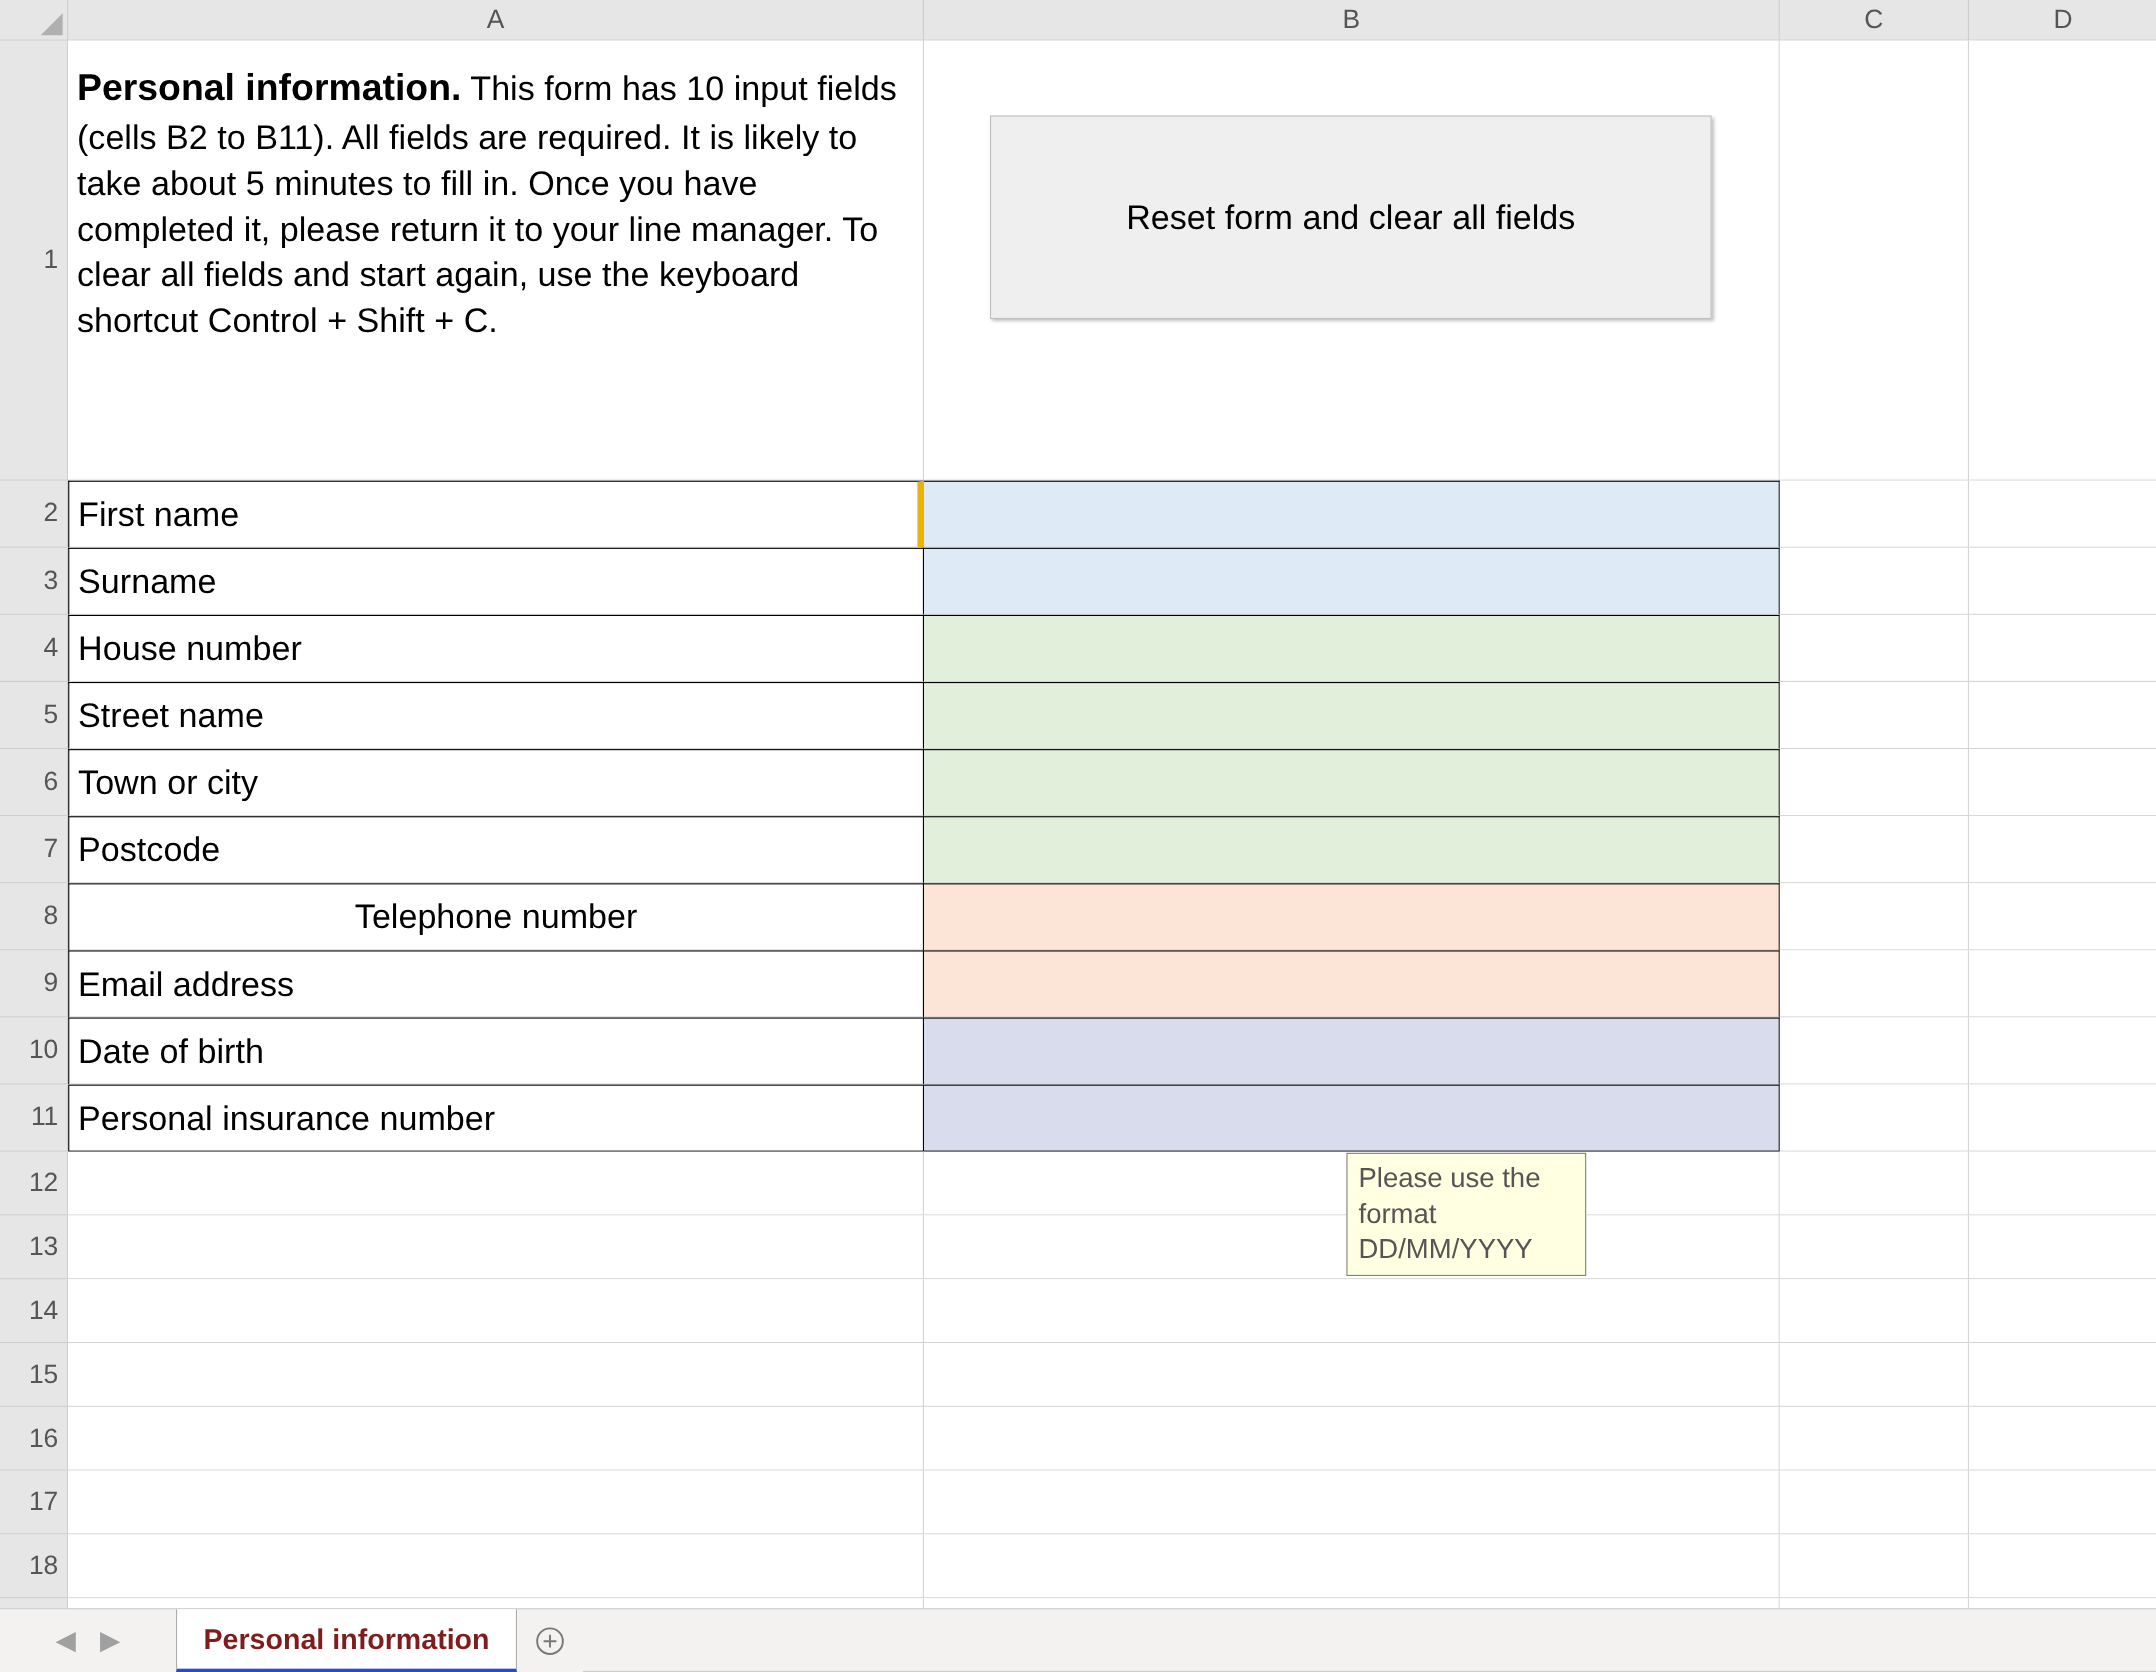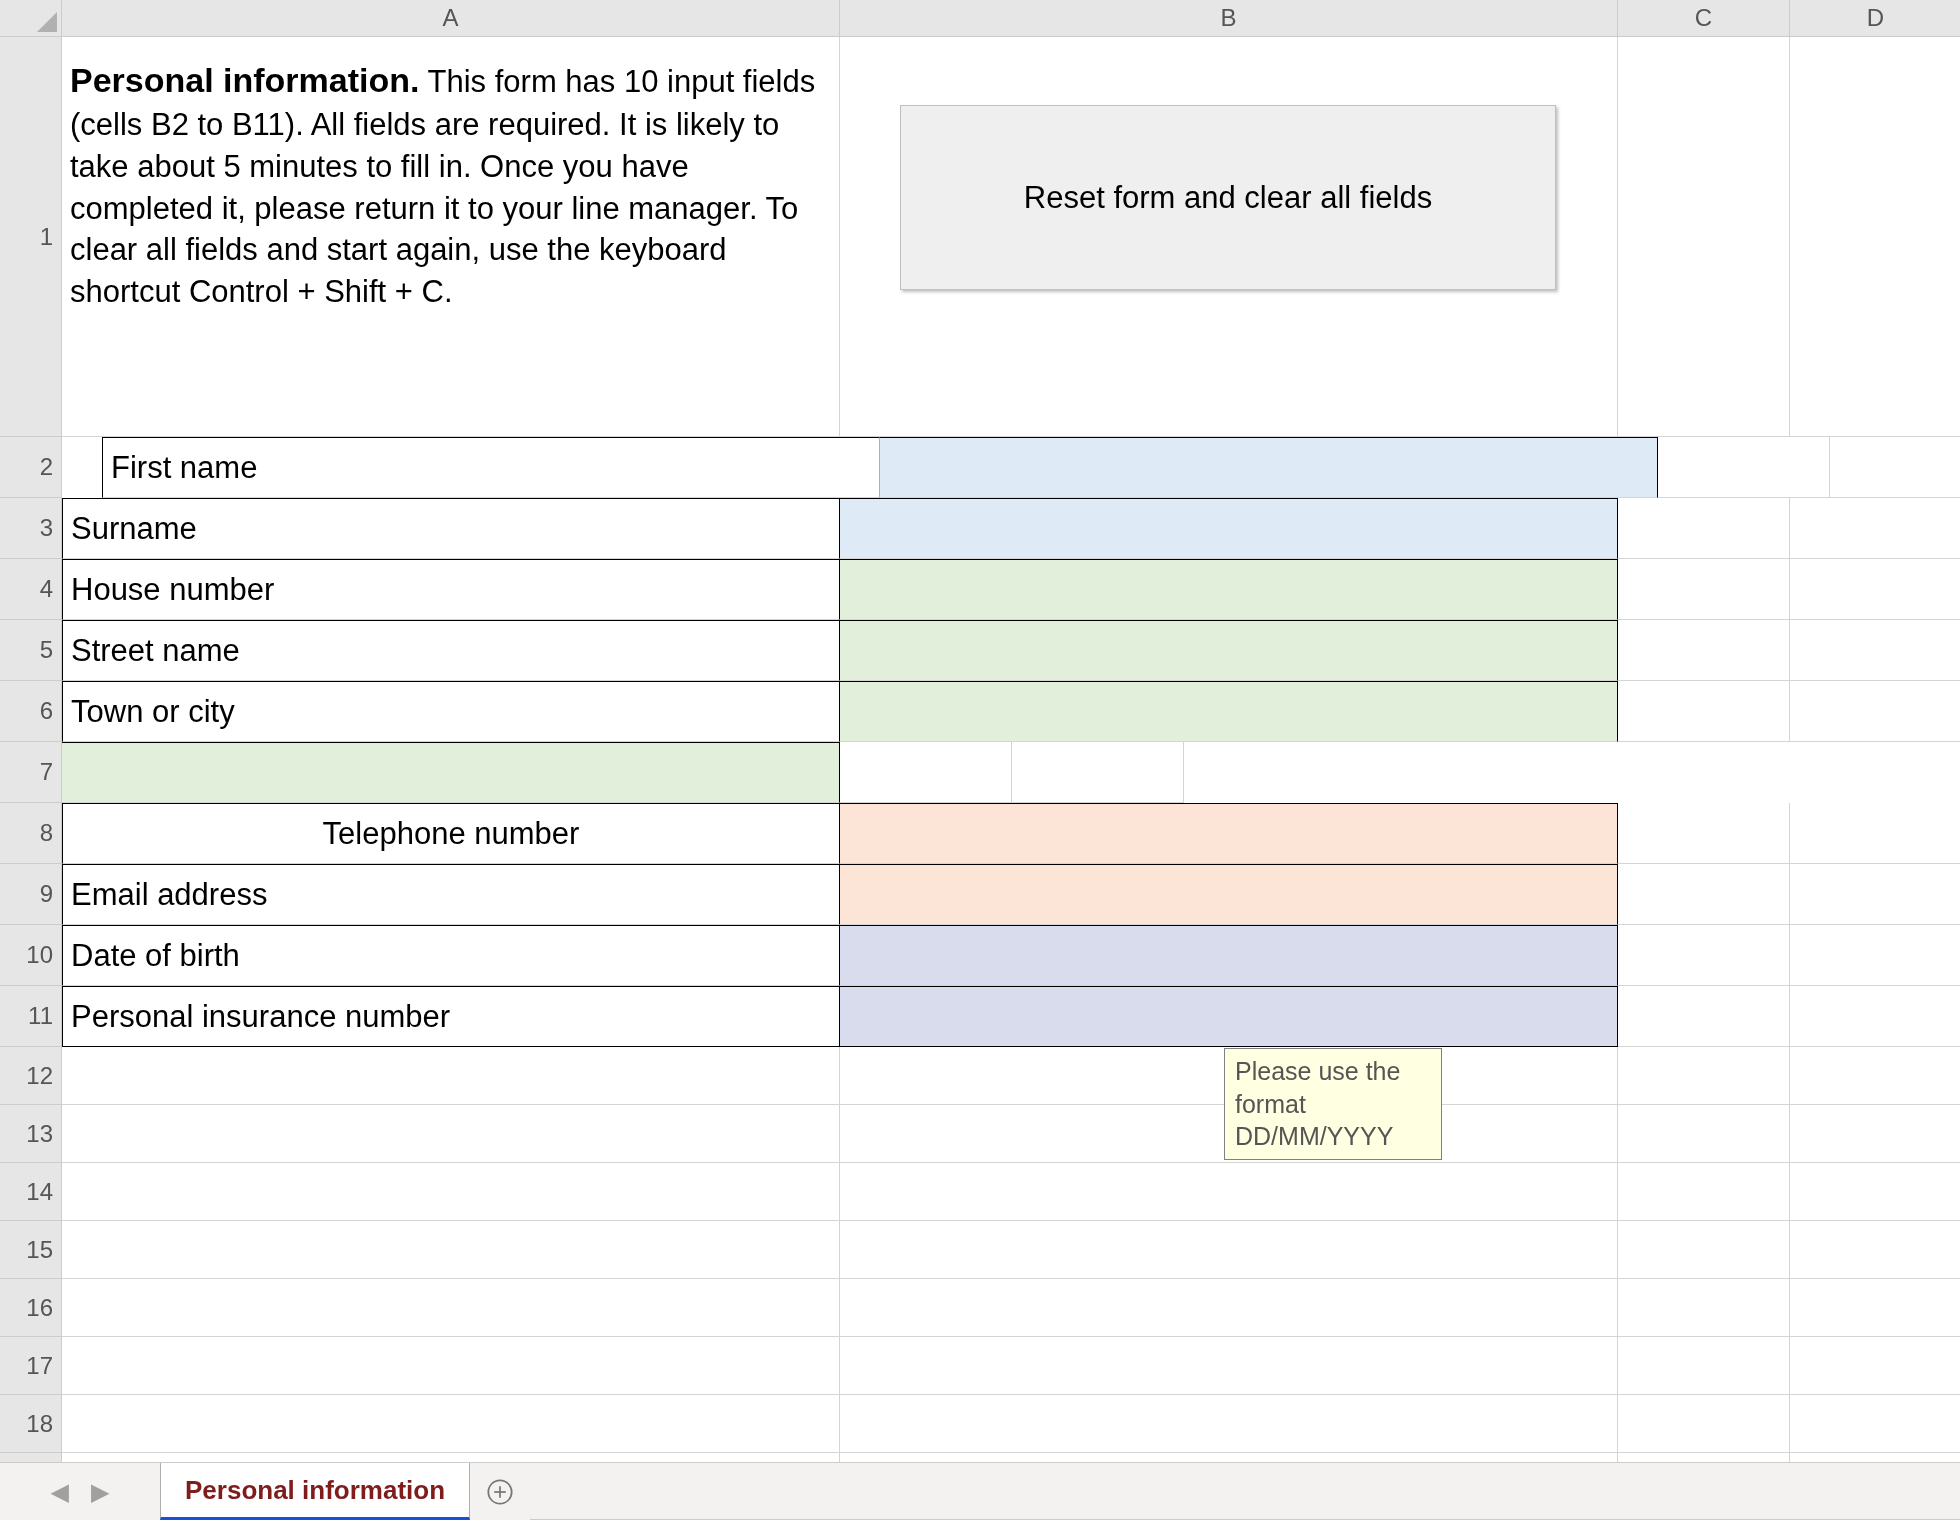--- a/index.html
+++ b/index.html
@@ -231,21 +231,21 @@
           <b>Personal information.</b><span> This form has 10 input fields (cells B2 to B11). All fields are required. It is likely to take about 5 minutes to fill in. Once you have completed it, please return it to your line manager. To clear all fields and start again, use the keyboard shortcut Control + Shift + C.</span>
         </div>
       </div>
       <div class="cell col-B"></div>
       <div class="cell col-C"></div>
       <div class="cell col-D"></div>
     </div>
 
     <div id="form-rows">
         <div class="row r-std">
-          <div class="cell col-A bordered-left bordered-top " style="border-right:1px solid #eab308;margin-left:40px;">
+          <div class="cell col-A bordered-left bordered-top " style="border-right:6px solid #eab308;">
             <span>First name</span>
           </div>
           <div class="cell col-B bg-blue bordered-top bordered-right "></div>
           <div class="cell col-C"></div>
           <div class="cell col-D"></div>
         </div>
         <div class="row r-std">
           <div class="cell col-A bordered-left bordered-top " style="border-right:1px solid #000;">
             <span>Surname</span>
           </div>
@@ -271,20 +271,23 @@
         </div>
         <div class="row r-std">
           <div class="cell col-A bordered-left bordered-top " style="border-right:1px solid #000;">
             <span>Town or city</span>
           </div>
           <div class="cell col-B bg-green bordered-top bordered-right "></div>
           <div class="cell col-C"></div>
           <div class="cell col-D"></div>
         </div>
         <div class="row r-std">
+          <div class="cell col-A bordered-left bordered-top " style="border-right:1px solid #000;">
+            <span>Postcode</span>
+          </div>
           <div class="cell col-B bg-green bordered-top bordered-right "></div>
           <div class="cell col-C"></div>
           <div class="cell col-D"></div>
         </div>
         <div class="row r-std">
           <div class="cell col-A bordered-left bordered-top " style="border-right:1px solid #000;justify-content:center;">
             <span>Telephone number</span>
           </div>
           <div class="cell col-B bg-peach bordered-top bordered-right "></div>
           <div class="cell col-C"></div>

